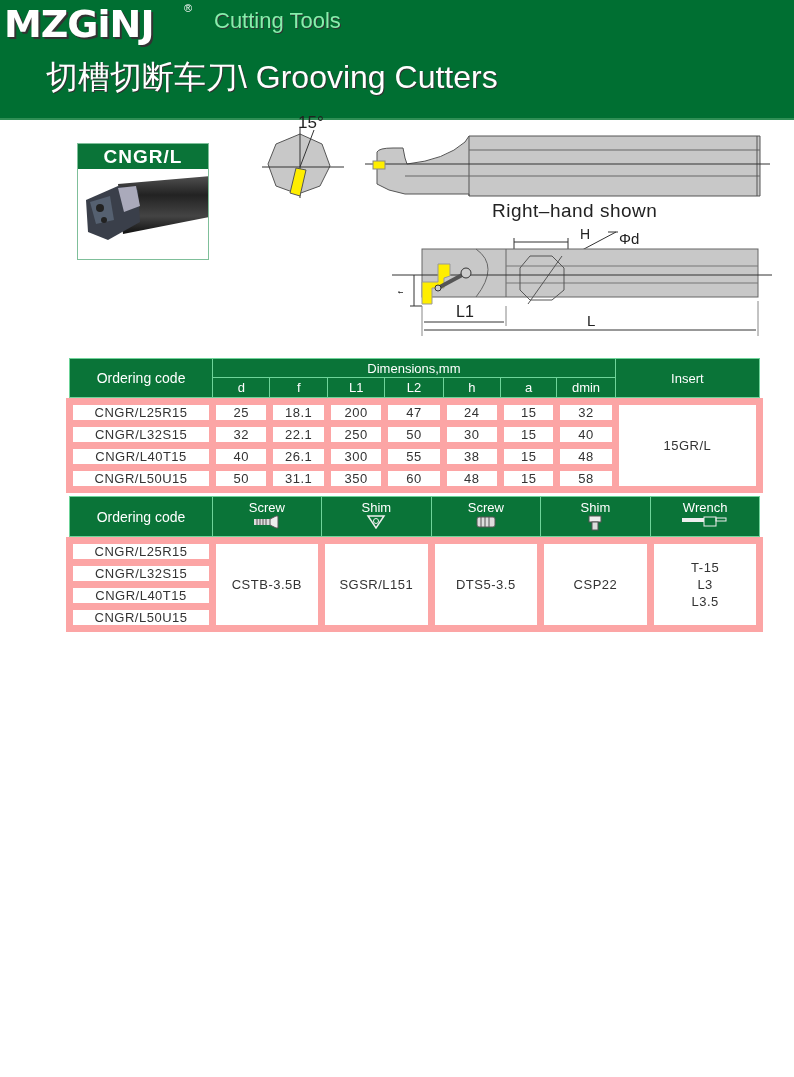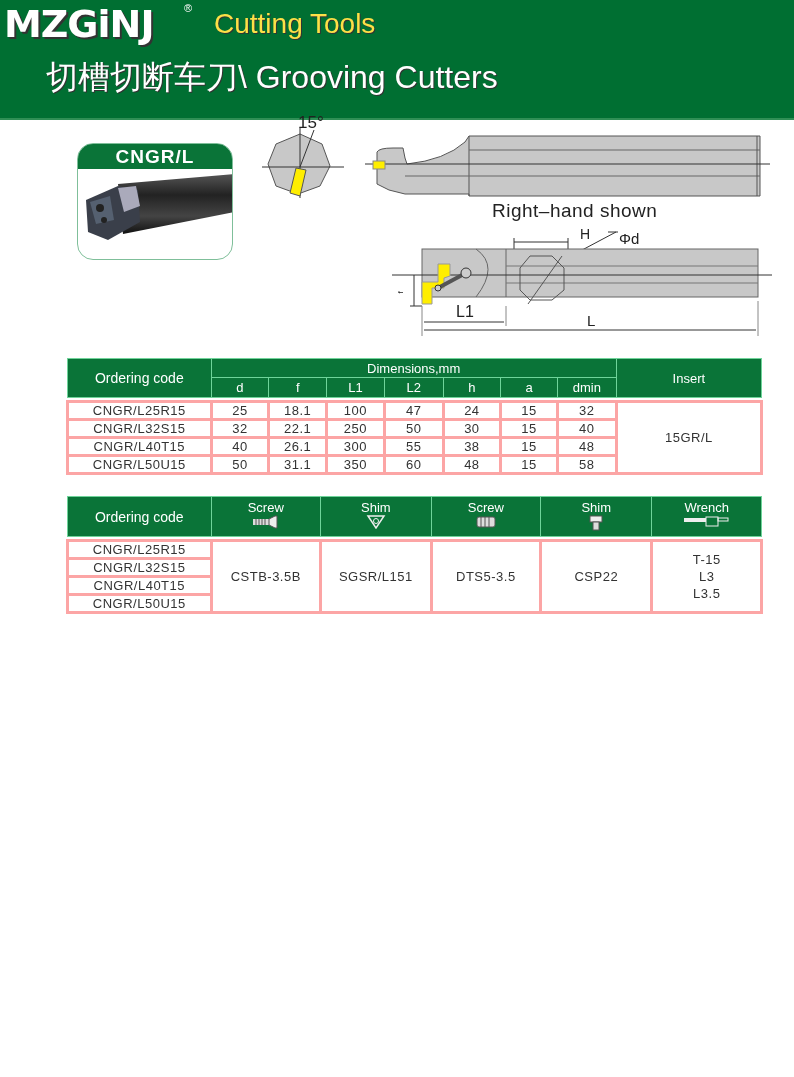--- a/index.html
+++ b/index.html
@@ -3,35 +3,35 @@
 <meta charset="utf-8">
 <style>
   * { margin:0; padding:0; box-sizing:border-box; }
   body { width:794px; height:1077px; background:#fff; position:relative; overflow:hidden;
          font-family:"Liberation Sans", sans-serif; color:#333; }
   .banner { position:absolute; left:0; top:0; width:794px; height:120px; background:#006f32;
             border-bottom:2px solid #2f8f55; }
   .brand { position:absolute; left:4px; top:2px; font-family:"DejaVu Sans", sans-serif; font-weight:bold;
            font-size:38px; color:#fff; letter-spacing:-1px; text-shadow:2px 2px 0 #333; }
   .reg { position:absolute; left:184px; top:2px; font-size:11px; color:#fff; }
-  .title1 { position:absolute; left:214px; top:8px; font-size:28px; color:#fde047; text-shadow:1px 1px 0 #333; }
+  .title1 { position:absolute; left:214px; top:8px; font-size:22px; color:#86efac; text-shadow:1px 1px 0 #333; }
   .title2 { position:absolute; left:46px; top:56px; font-size:32px; color:#fff; text-shadow:1px 1px 0 #333; }
 
-  .cardbox { position:absolute; left:77px; top:143px; width:156px; height:117px; border:1px solid #7fbf9a;
-             border-radius:16px; overflow:hidden; background:#fff; }
+  .cardbox { position:absolute; left:77px; top:143px; width:132px; height:117px; border:1px solid #7fbf9a;
+             border-radius:0; overflow:hidden; background:#fff; }
   .cardhead { height:25px; background:#0a7438; color:#fff; font-weight:bold; font-size:19px; text-align:center;
               line-height:25px; letter-spacing:1px; }
   .toolimg { position:absolute; left:0; top:28px; width:156px; height:86px; }
 
   .diag { position:absolute; }
   .lbl { position:absolute; font-size:18px; color:#222; }
 
   table { border-collapse:collapse; position:absolute; left:66px; width:697px; font-size:13px; }
   th { background:#0a7438; color:#fff; font-weight:normal; border:1px solid #6fd49a; }
-  td { border:3px solid #fca5a5; text-align:center; color:#333; height:18px; letter-spacing:0.5px; }
+  td { border:7px solid #fca5a5; text-align:center; color:#333; height:18px; letter-spacing:0.5px; }
   .t1 { top:358px; }
   .t2 { top:496px; }
   .hdr-icon { display:block; margin:0 auto; }
 </style>
 </head>
 <body>
 
 <div class="banner">
   <div class="brand">MZGiNJ</div>
   <div class="reg">®</div>
@@ -140,21 +140,21 @@
     </tr>
     <tr style="height:4px;">
         <td colspan="9" style="border:none;height:4px;"></td>
       </tr>
   </thead>
   <tbody>
     <tr>
       <td>CNGR/L25R15</td>
       <td>25</td>
       <td>18.1</td>
-      <td>100</td>
+      <td>200</td>
       <td>47</td>
       <td>24</td>
       <td>15</td>
       <td>32</td>
       <td rowspan="4">15GR/L</td>
     </tr>
     <tr>
       <td>CNGR/L32S15</td>
       <td>32</td>
       <td>22.1</td>

